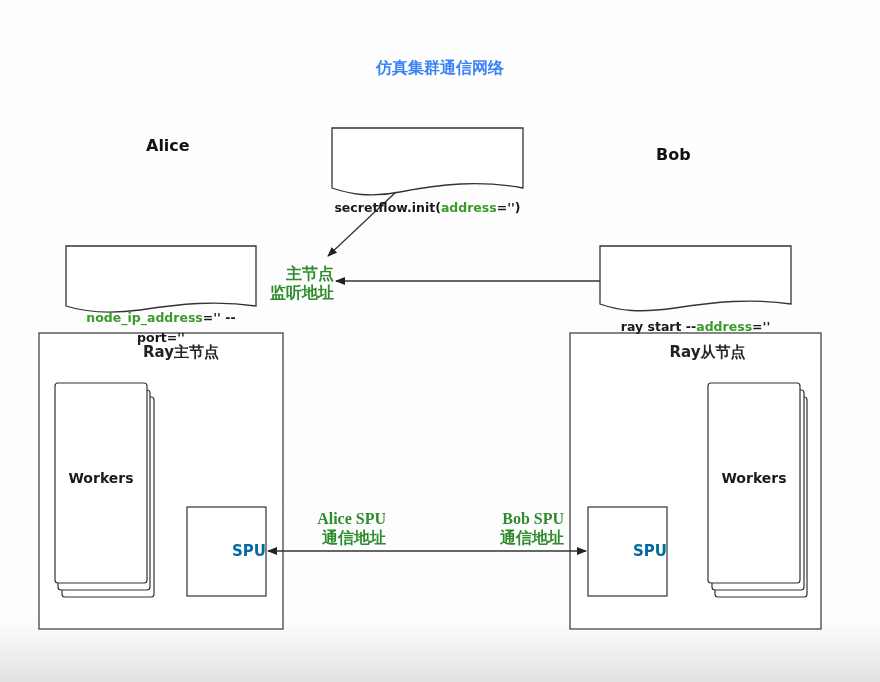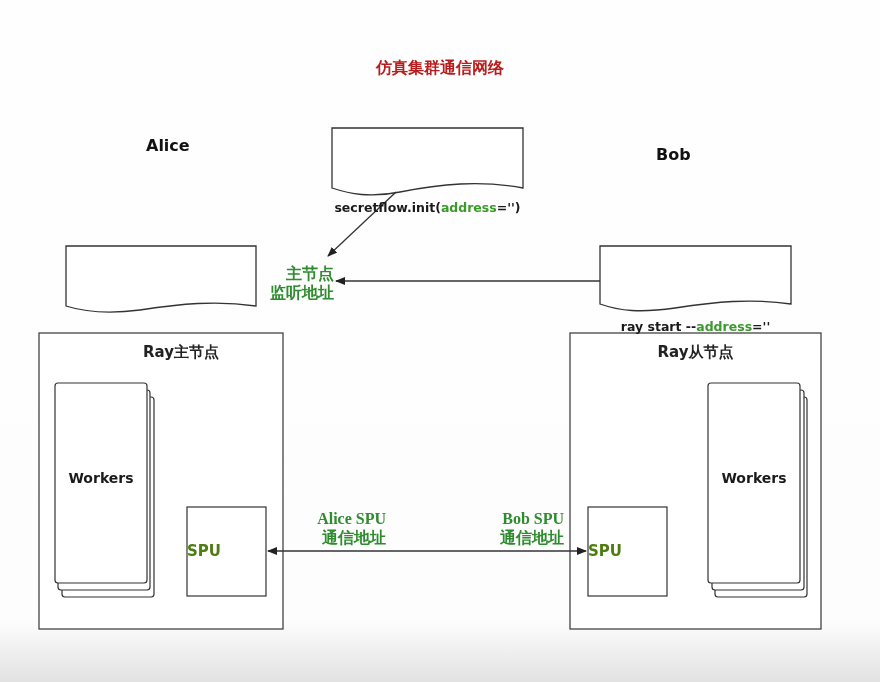--- a/index.html
+++ b/index.html
@@ -5,32 +5,32 @@
     html, body { margin: 0; padding: 0; }
     body {
       width: 880px; height: 682px; position: relative; overflow: hidden;
       background: linear-gradient(to bottom, #fefefe 0px, #fdfdfd 620px, #e2e2e2 682px);
       font-family: "DejaVu Sans", sans-serif;
       color: #1a1a1a;
     }
     .abs { position: absolute; }
     .title {
       left: 0; width: 880px; top: 58px; text-align: center;
-      font-size: 16px; font-weight: bold; color: #b91c1c;
+      font-size: 16px; font-weight: bold; color: #3b82f6;
     }
     .party { font-size: 16px; font-weight: bold; color: #111; }
     .green { color: #3a9a2a; }
     .green-dark { color: #2e8b2e; }
     .svg-layer { position: absolute; left: 0; top: 0; }
     .doc-text {
       font-size: 12.5px; font-weight: bold; text-align: center; line-height: 20px; color: #1a1a1a; margin-top: 48px;
     }
     .box-title { font-size: 15px; font-weight: bold; text-align: center; color: #222; }
     .workers-label { font-size: 14px; font-weight: bold; text-align: center; color: #1a1a1a; }
-    .spu-label { font-size: 15px; font-weight: bold; text-align: left; color: #4d7c0f; }
+    .spu-label { font-size: 15px; font-weight: bold; text-align: right; color: #0369a1; }
     .note { font-size: 16px; font-weight: bold; text-align: right; line-height: 19px; font-family: Liberation Serif, serif; }
   </style>
 </head>
 <body>
 
 <svg class="svg-layer" width="880" height="682">
   <defs>
     <marker id="arrow" markerWidth="10" markerHeight="8" refX="9" refY="4" orient="auto" markerUnits="userSpaceOnUse">
       <path d="M0,0 L10,4 L0,8 z" fill="#222"></path>
     </marker>
@@ -73,36 +73,37 @@
 <div class="abs title">仿真集群通信网络</div>
 
 <div class="abs party" style="left:114px; top:136px;margin-left:32px;">Alice</div>
 <div class="abs party" style="left:656px; top:145px;">Bob</div>
 
 <div class="abs doc-text" style="left:332px; top:150px; width:191px;">
   <span>secretflow.init(</span><span class="green">address</span><span>='')</span>
 </div>
 
 <div class="abs doc-text" style="left:66px; top:260px; width:190px;">
+  <div><span class="green">node_ip_address</span><span>='' --port=''</span></div>
 </div>
 
 <div class="abs doc-text" style="left:600px; top:269px; width:191px;">
   <span>ray start --</span><span class="green">address</span><span>=''</span>
 </div>
 
 <div class="abs note green-dark" style="left:262px; top:264px; width:72px;">
   <div>主节点</div>
   <div>监听地址</div>
 </div>
 
 <div class="abs box-title" style="left:39px; top:343px; width:244px;padding-left:20px;">Ray主节点</div>
 <div class="abs workers-label" style="left:55px; top:470px; width:92px;">Workers</div>
 <div class="abs spu-label" style="left:187px; top:542px; width:79px;">SPU</div>
 
-<div class="abs box-title" style="left:570px; top:343px; width:251px;">Ray从节点</div>
+<div class="abs box-title" style="left:570px; top:343px; width:251px;padding-left:12px;">Ray从节点</div>
 <div class="abs workers-label" style="left:708px; top:470px; width:92px;">Workers</div>
 <div class="abs spu-label" style="left:588px; top:542px; width:79px;">SPU</div>
 
 <div class="abs note green-dark" style="left:296px; top:509px; width:90px;">
   <div>Alice SPU</div>
   <div>通信地址</div>
 </div>
 <div class="abs note green-dark" style="left:474px; top:509px; width:90px;">
   <div>Bob SPU</div>
   <div>通信地址</div>

